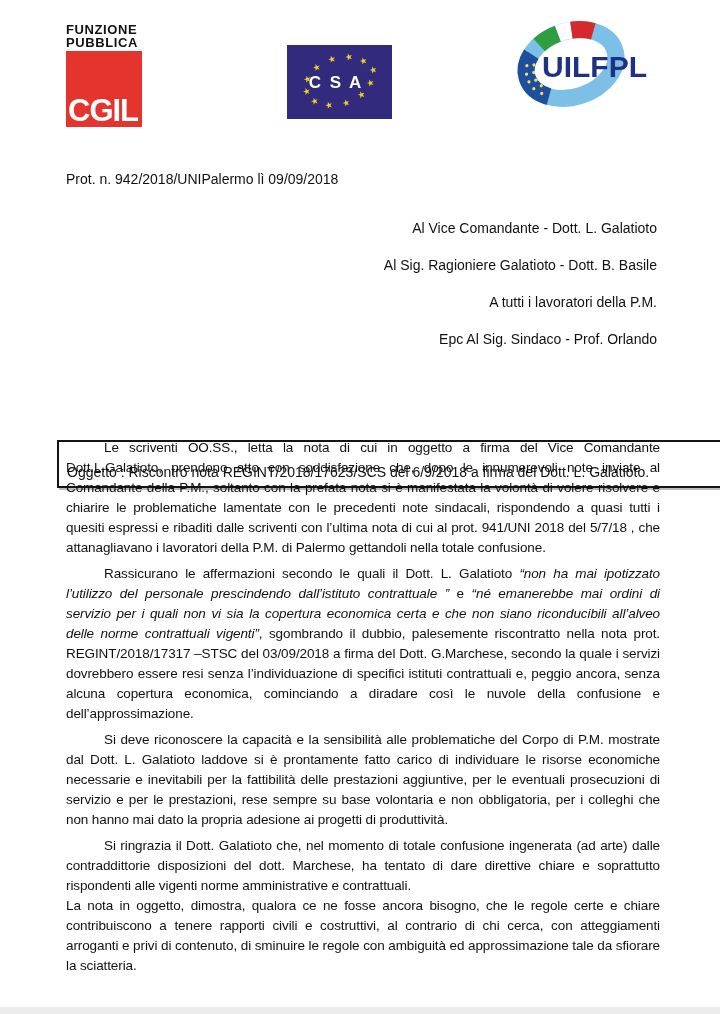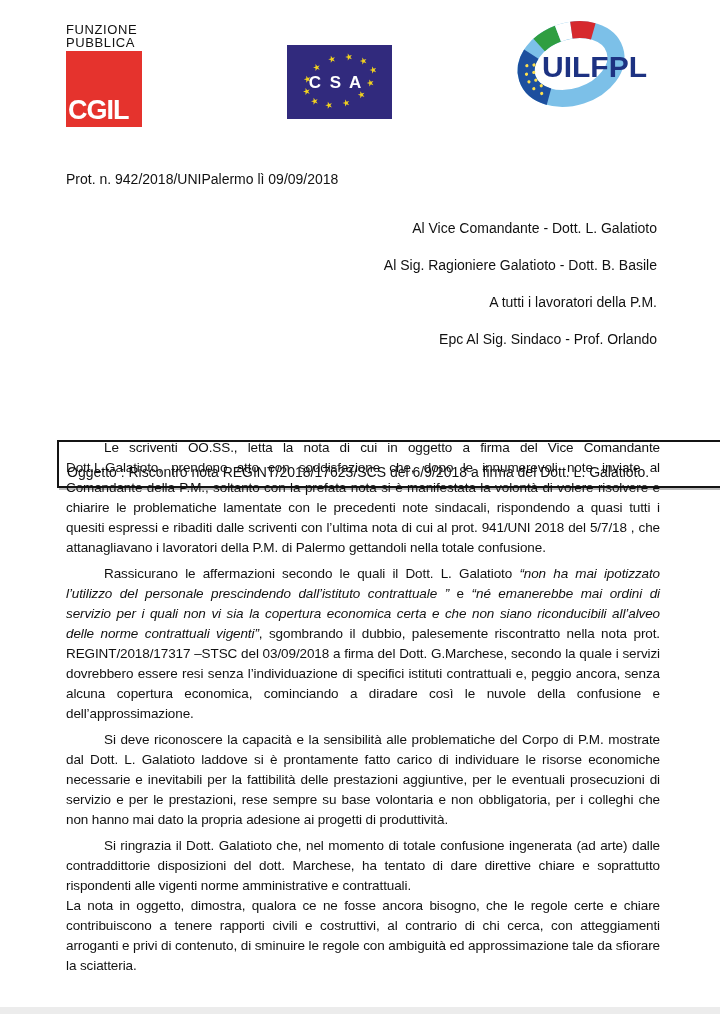--- a/index.html
+++ b/index.html
@@ -10,27 +10,27 @@
     background: #ffffff;
     overflow: hidden;
     font-family: "Liberation Sans", "DejaVu Sans", sans-serif;
     color: #1a1a1a;
   }
 
   
   .logos { position: absolute; top: 0; left: 0; width: 720px; height: 150px; }
 
   .logo-cgil { position: absolute; left: 66px; top: 24px; width: 78px; }
-  .cgil-top { font-weight: normal; color: #111; font-size: 13px; line-height: 12.5px; letter-spacing: 0.6px; }
+  .cgil-top { font-weight: bold; color: #111; font-size: 13px; line-height: 12.5px; letter-spacing: 0.6px; }
   .cgil-red {
     margin-top: 2px; width: 76px; height: 76px; background: #e5332d;
     display: flex; align-items: flex-end; justify-content: flex-start;
   }
   .cgil-red span {
-    color: #ffffff; font-weight: bold; font-size: 27px; line-height: 27px;
+    color: #ffffff; font-weight: bold; font-size: 31px; line-height: 27px;
     letter-spacing: -1px; padding: 0 0 3px 2px;
   }
 
   .logo-csa { position: absolute; left: 287px; top: 45px; }
   .logo-uilfpl { position: absolute; left: 506px; top: 12px; }
 
   
   .prot-line {
     position: absolute; top: 171px; left: 66px; right: 63px;
     display: flex; justify-content: flex-start;

